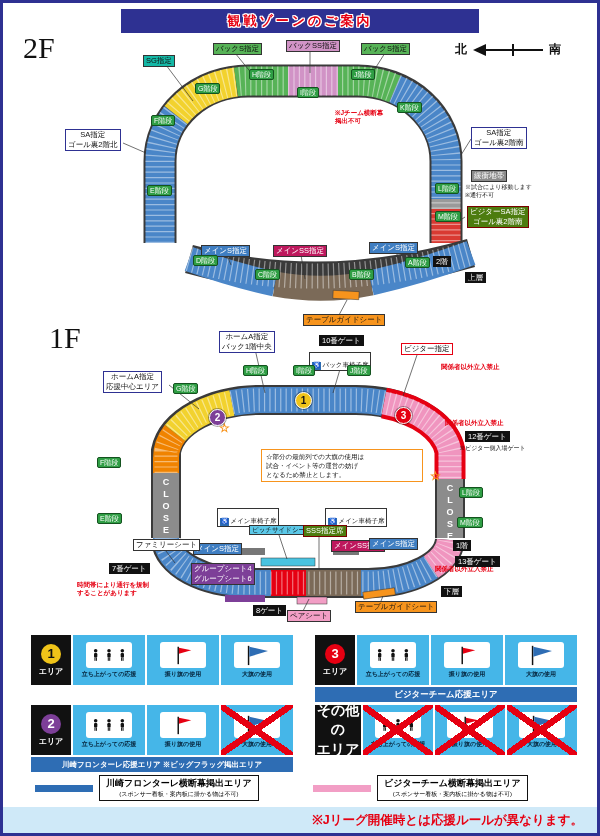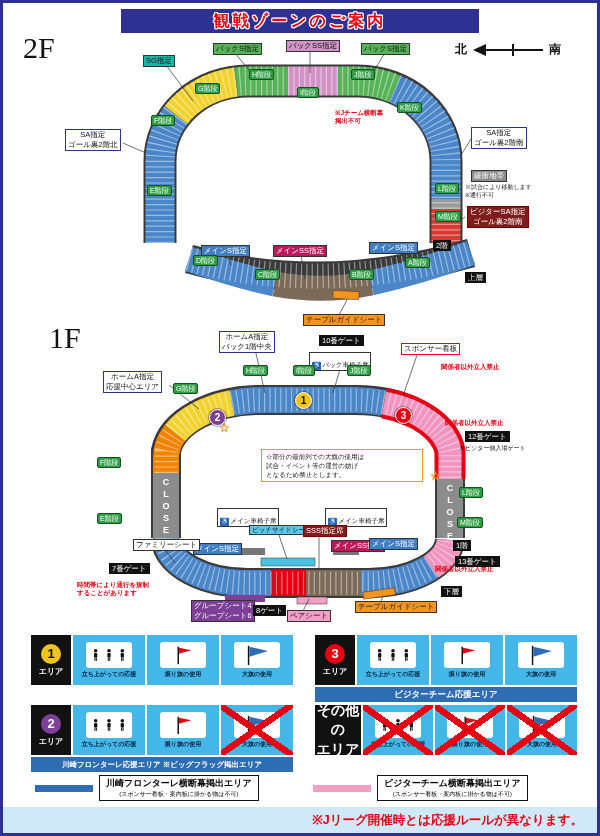--- a/index.html
+++ b/index.html
@@ -1,31 +1,31 @@
 <!DOCTYPE html>
 <html><head>
 <meta charset="utf-8">
 <style>
   html,body{margin:0;padding:0;background:#e8e8e8;}
   .page{position:relative;width:600px;height:836px;background:#fff;border:3px solid #2e3192;
         box-sizing:border-box;font-family:"Liberation Sans",sans-serif;overflow:hidden;margin:0 auto;}
   .abs{position:absolute;}
   .hdr{left:118px;top:6px;width:358px;height:24px;background:#2e3192;display:flex;align-items:center;justify-content:center;}
-  .hdr span{font-size:16px;font-weight:bold;color:#e60012;letter-spacing:3px;
+  .hdr span{font-size:13px;font-weight:bold;color:#e60012;letter-spacing:3px;
     text-shadow:-1px -1px 0 #fff,1px -1px 0 #fff,-1px 1px 0 #fff,1px 1px 0 #fff,0 1px 0 #fff,0 -1px 0 #fff,1px 0 0 #fff,-1px 0 0 #fff;}
   .flab{font-family:"Liberation Serif",serif;font-size:30px;color:#111;}
   .compass{display:flex;align-items:center;gap:4px;font-size:12px;font-weight:bold;color:#111;}
   .tag{font-size:7.5px;line-height:1.3;border:1px solid #333;padding:0 2px;white-space:pre-line;
        text-align:center;background:#fff;color:#111;display:inline-block;}
   .bg-y{background:#14b8a6;}
   .bg-g{background:#57b357;}
   .bg-p{background:#d193c6;}
   .bg-b{background:#3f7ec2;color:#fff;}
   .bg-br{background:#be185d;color:#fff;}
-  .bg-r{background:#7f1d1d;color:#fff;border-color:#7a0000;}
+  .bg-r{background:#4d7c0f;color:#fff;border-color:#7a0000;}
   .bg-gy{background:#8c8c8c;color:#fff;}
   .bg-o{background:#f7941d;}
   .bg-pk{background:#f29ec5;}
   .bg-pu{background:#7d3f98;color:#fff;}
   .bg-cy{background:#5bc8e8;}
   .wb{border:1.2px solid #2e3192;}
   .wr{border:1.2px solid #e60012;}
   .blk{background:#111;color:#fff;font-size:7.5px;padding:0 3px;line-height:1.5;white-space:nowrap;display:inline-block;}
   .badge{background:#2f9e44;color:#fff;font-size:7px;line-height:1.35;border:1px solid #14521f;
          border-radius:2px;padding:0 2px;white-space:nowrap;display:inline-block;}
@@ -142,21 +142,21 @@
 ゴール裏2階北</div>
   <div class="abs tag wb" style="left:468px;top:124px">SA指定
 ゴール裏2階南</div>
   <div class="abs tag bg-gy" style="left:468px;top:167px">緩衝地帯</div>
   <div class="abs tiny" style="left:462px;top:181px">※試合により移動します
 ※通行不可</div>
   <div class="abs tag bg-r" style="left:464px;top:203px">ビジターSA指定
 ゴール裏2階南</div>
   <div class="abs rnote" style="left:332px;top:106px">※Jチーム横断幕
 掲出不可</div>
-  <div class="abs blk" style="left:430px;top:237px">2階</div>
+  <div class="abs blk" style="left:430px;top:253px">2階</div>
   <div class="abs tag bg-b" style="left:198px;top:242px">メインS指定</div>
   <div class="abs tag bg-br" style="left:270px;top:242px">メインSS指定</div>
   <div class="abs tag bg-b" style="left:366px;top:239px">メインS指定</div>
   <div class="abs blk" style="left:462px;top:269px">上層</div>
   <div class="abs tag bg-o" style="left:300px;top:311px">テーブルガイドシート</div>
 
   <div class="abs badge" style="left:192px;top:80px">G階段</div>
   <div class="abs badge" style="left:246px;top:66px">H階段</div>
   <div class="abs badge" style="left:294px;top:84px">I階段</div>
   <div class="abs badge" style="left:348px;top:66px">J階段</div>
@@ -171,21 +171,21 @@
   <div class="abs badge" style="left:402px;top:254px">A階段</div>
 
   <div class="abs flab" style="left:46px;top:318px">1F</div>
 
   <div class="abs tag wb" style="left:216px;top:328px">ホームA指定
 バック1階中央</div>
   <div class="abs blk" style="left:316px;top:332px">10番ゲート</div>
   <div class="abs tag" style="left:306px;top:349px;font-size:6.5px">
     <span class="wcicon">♿</span><span>バック車椅子席</span>
   </div>
-  <div class="abs tag wr" style="left:398px;top:340px">スポンサー看板</div>
+  <div class="abs tag wr" style="left:398px;top:340px">ビジター指定</div>
   <div class="abs tag wb" style="left:100px;top:368px">ホームA指定
 応援中心エリア</div>
   <div class="abs rnote" style="left:438px;top:360px">関係者以外立入禁止</div>
   <div class="abs rnote" style="left:442px;top:416px">関係者以外立入禁止</div>
   <div class="abs rnote" style="left:432px;top:562px">関係者以外立入禁止</div>
   <div class="abs blk" style="left:462px;top:428px">12番ゲート</div>
   <div class="abs tiny" style="left:456px;top:442px">※ビジター側入場ゲート</div>
   <div class="abs vtext" style="left:158px;top:474px">CLOSE</div>
   <div class="abs vtext" style="left:442px;top:480px">CLOSE</div>
   <div class="abs ann" style="left:258px;top:446px;width:152px">☆部分の最前列での大旗の使用は
@@ -206,21 +206,21 @@
   </div>
   <div class="abs tag bg-cy" style="left:246px;top:522px;font-size:6.5px">ピッチサイドシート</div>
   <div class="abs tag bg-r" style="left:300px;top:522px">SSS指定席</div>
   <div class="abs tag bg-br" style="left:328px;top:537px">メインSS指定</div>
   <div class="abs tag bg-b" style="left:190px;top:540px">メインS指定</div>
   <div class="abs tag bg-b" style="left:366px;top:535px">メインS指定</div>
   <div class="abs tag" style="left:130px;top:536px">ファミリーシート</div>
   <div class="abs blk" style="left:106px;top:560px">7番ゲート</div>
   <div class="abs rnote" style="left:74px;top:578px">時間帯により通行を規制
 することがあります</div>
-  <div class="abs tag bg-pu" style="left:188px;top:597px">グループシート4
+  <div class="abs tag bg-pu" style="left:188px;top:560px">グループシート4
 グループシート6</div>
   <div class="abs blk" style="left:250px;top:602px">8ゲート</div>
   <div class="abs tag bg-pk" style="left:284px;top:607px">ペアシート</div>
   <div class="abs tag bg-o" style="left:352px;top:598px">テーブルガイドシート</div>
   <div class="abs blk" style="left:438px;top:583px">下層</div>
   <div class="abs blk" style="left:450px;top:537px">1階</div>
   <div class="abs blk" style="left:452px;top:553px">13番ゲート</div>
 
   <div class="abs badge" style="left:240px;top:362px">H階段</div>
   <div class="abs badge" style="left:290px;top:362px">I階段</div>

